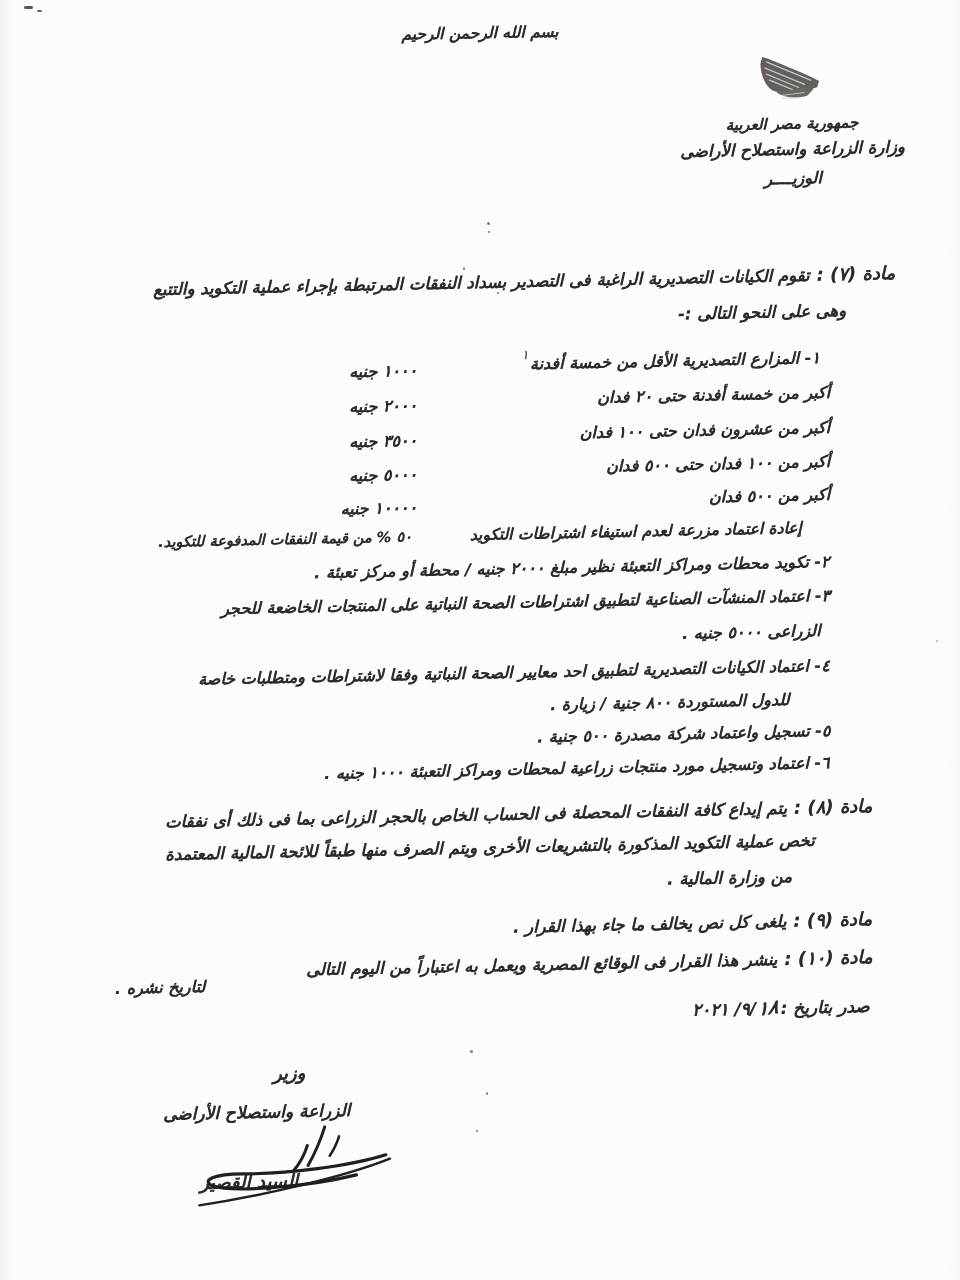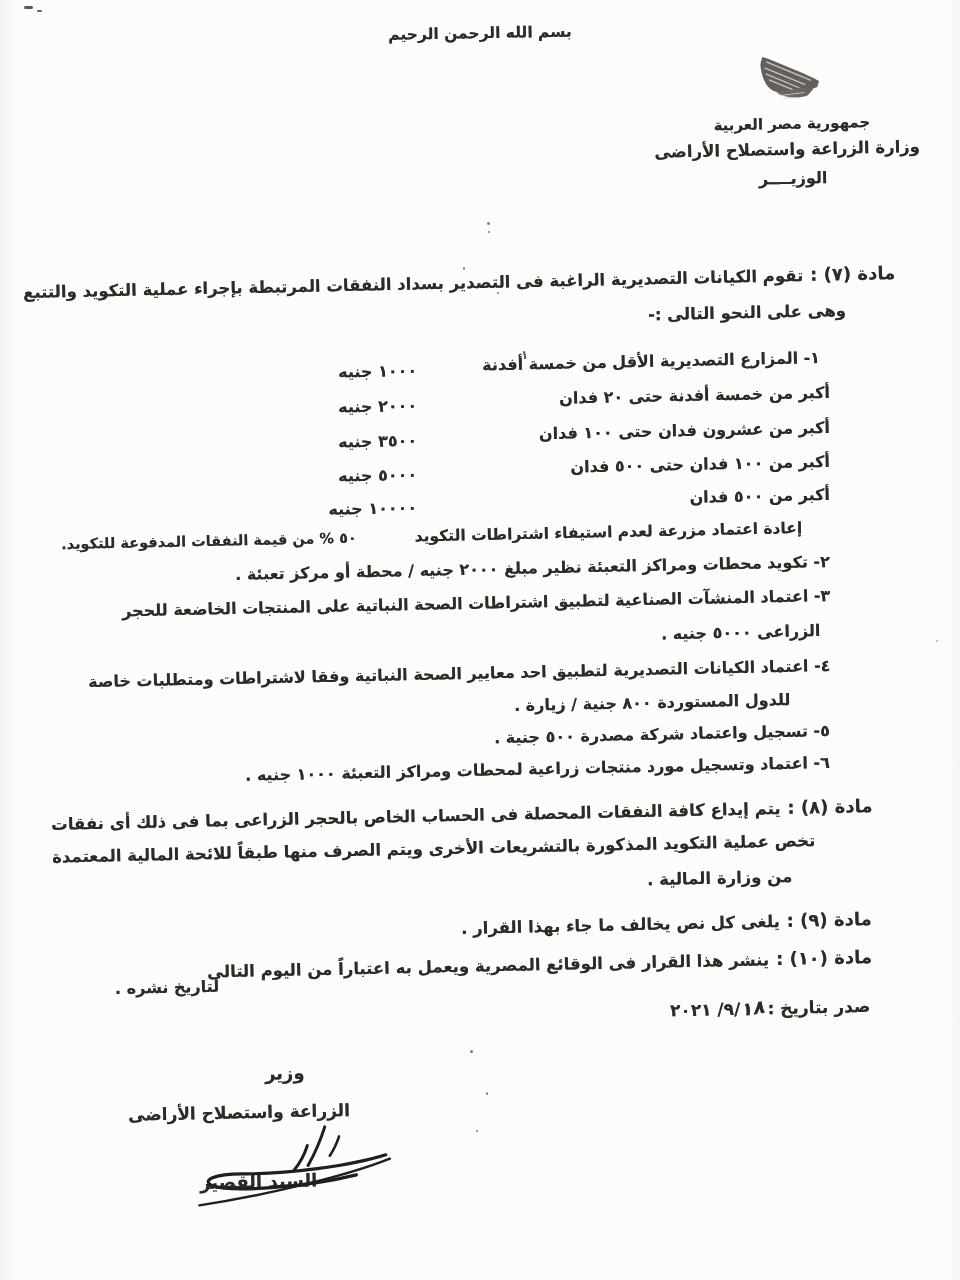--- a/index.html
+++ b/index.html
@@ -2,21 +2,21 @@
 <html lang="ar" dir="rtl"><head>
 <meta charset="utf-8">
 <style>
   * { margin:0; padding:0; box-sizing:border-box; }
   html,body { width:960px; height:1280px; background:#ffffff; }
   .sheet {
     position:relative; width:960px; height:1280px; overflow:hidden;
     background:#fcfcfb;
     background-image:linear-gradient(90deg,#f2f1ee 0px,#fcfcfb 14px,#fcfcfb 946px,#f7f6f4 960px);
     font-family:"DejaVu Sans", sans-serif;
-    color:#2d2b28; font-weight:700; direction:rtl;
+    color:#2d2b28; font-weight:700; direction:rtl;font-style:italic;
   }
   .line {
     position:absolute; white-space:nowrap; font-size:16px;
     transform:rotate(-1.25deg); transform-origin:100% 50%;
     text-shadow:0 0 .6px rgba(45,42,38,.55);
   }
   .anchor-left { transform-origin:0 50%; }
   .center-block { text-align:center; }
   .art-label { font-size:18px; margin-inline-end:7px; letter-spacing:.2px; }
   .art-text { font-size:16.5px; }

